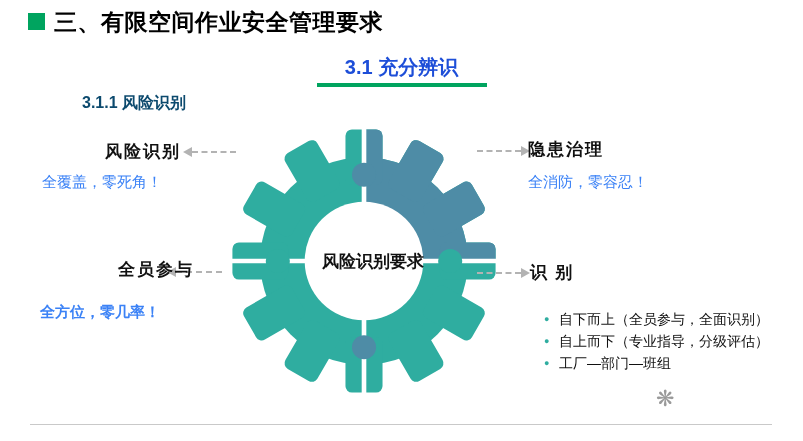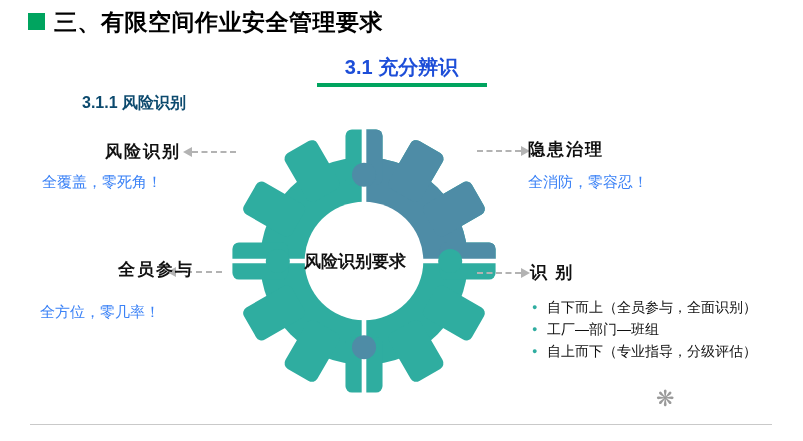--- a/index.html
+++ b/index.html
@@ -17,46 +17,46 @@
   
   .section-title{position:absolute;left:50%;top:54px;transform:translateX(-50%);
     font-size:20px;font-weight:bold;color:#1d4ed8;white-space:nowrap;}
   .section-underline{position:absolute;left:50%;top:83px;transform:translateX(-50%);
     width:170px;height:4px;background:#00A45F;}
   .sub-title{position:absolute;left:38px;top:93px;font-size:16px;font-weight:bold;color:#0c4a6e;margin-left:44px;}
 
   
   .gear-wrap{position:absolute;left:225px;top:122px;width:278px;height:278px;}
   .gear-center-label{position:absolute;left:50%;top:50%;transform:translate(-50%,-50%);
-    width:120px;text-align:left;font-size:17px;font-weight:bold;color:#111;}
+    width:120px;text-align:right;font-size:17px;font-weight:bold;color:#111;}
 
   
   .co-label{position:absolute;font-size:17px;font-weight:bold;color:#111;letter-spacing:2px;white-space:nowrap;}
   .co-desc{position:absolute;font-size:15px;color:#3b82f6;white-space:nowrap;}
   .lbl-tl{left:105px;top:140px;}
   .desc-tl{left:42px;top:173px;}
   .lbl-tr{left:528px;top:138px;}
   .desc-tr{left:528px;top:173px;}
   .lbl-bl{left:118px;top:258px;}
-  .desc-bl{left:40px;top:303px;}
+  .desc-bl{left:40px;top:303px;font-weight:bold;}
   .lbl-br{left:530px;top:261px;font-family:Liberation Serif, serif;}
 
   
   .dash-arrow{position:absolute;height:0;border-top:2px dashed #b3b3b3;}
   .dash-arrow.dir-right::after{content:"";position:absolute;right:-9px;top:-6px;width:0;height:0;
     border-left:9px solid #b3b3b3;border-top:5px solid transparent;border-bottom:5px solid transparent;}
   .dash-arrow.dir-left::before{content:"";position:absolute;left:-9px;top:-6px;width:0;height:0;
     border-right:9px solid #b3b3b3;border-top:5px solid transparent;border-bottom:5px solid transparent;}
   .arrow-tl{left:192px;top:151px;width:44px;}
   .arrow-tr{left:477px;top:150px;width:44px;}
   .arrow-bl{left:176px;top:271px;width:46px;}
   .arrow-br{left:477px;top:272px;width:44px;}
 
   
-  .bullets{position:absolute;left:528px;top:294px;width:252px;margin:4px;padding:0;list-style:none;
+  .bullets{position:absolute;left:528px;top:294px;width:252px;margin:16px;padding:0;list-style:none;
     font-size:14px;line-height:19px;color:#111;}
   .bullets li{position:relative;padding-left:15px;margin-bottom:3px;}
   .bullets li::before{content:"●";position:absolute;left:0;top:0;color:#2FADA0;font-size:9px;line-height:19px;}
 
   
   .watermark{position:absolute;left:652px;top:384px;display:flex;align-items:center;gap:4px;
     color:#a6a6a6;font-size:21px;font-weight:bold;letter-spacing:1px;background:rgba(255,255,255,0.75);padding:2px 4px;}
   .watermark .wm-icon{font-size:22px;color:#9a9a9a;}
   .footer-line{position:absolute;left:30px;top:424px;width:742px;height:1px;background:#c9c9c9;}
 </style>
@@ -124,22 +124,22 @@
   <div class="co-label lbl-tr">隐患治理</div>
   <div class="co-desc desc-tr">全消防，零容忍！</div>
 
   <div class="co-label lbl-bl">全员参与</div>
   <div class="co-desc desc-bl">全方位，零几率！</div>
 
   <div class="co-label lbl-br">识  别</div>
 
   <ul class="bullets">
     <li>自下而上（全员参与，全面识别）</li>
+    <li>自上而下（专业指导，分级评估）</li>
     <li>工厂—部门—班组</li>
-    <li>自上而下（专业指导，分级评估）</li>
   </ul>
 
   <div class="watermark">
     <span class="wm-icon">❋</span>
   </div>
   <div class="footer-line"></div>
 
 </div>
 
 </body></html>

